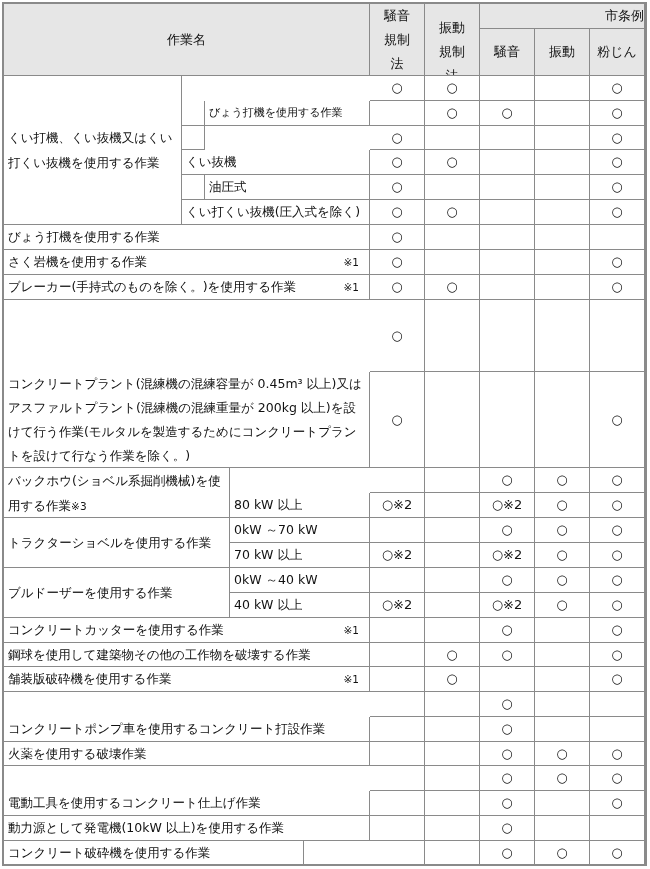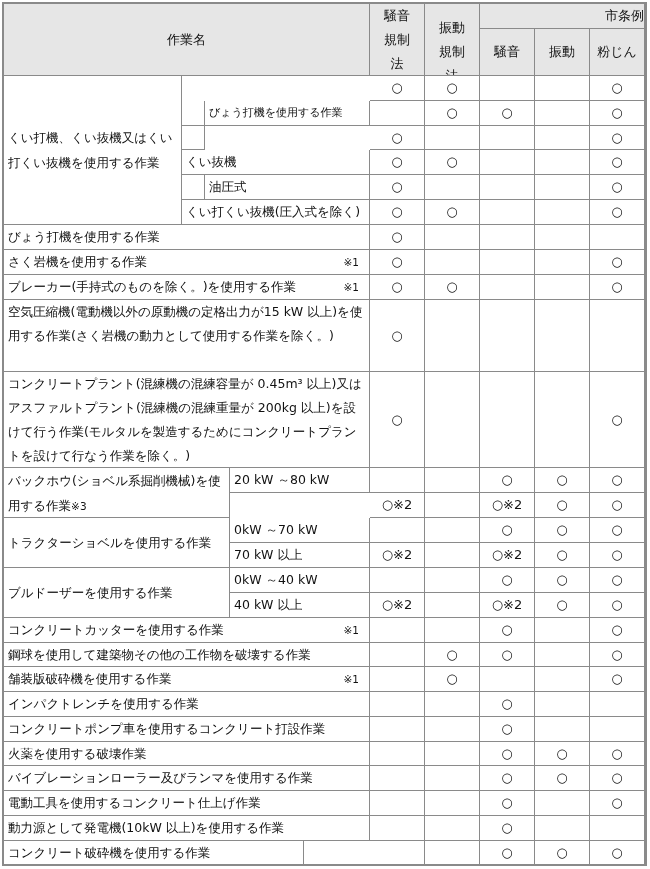--- a/index.html
+++ b/index.html
@@ -74,39 +74,38 @@
     <div class="cell c mark" style="left: 421px; top: 246px; width: 55px; height: 25px; line-height: 24px;"></div>
     <div class="cell c mark" style="left: 476px; top: 246px; width: 55px; height: 25px; line-height: 24px;"></div>
     <div class="cell c mark" style="left: 531px; top: 246px; width: 55px; height: 25px; line-height: 24px;"></div>
     <div class="cell c mark" style="left: 586px; top: 246px; width: 55px; height: 25px; line-height: 24px;">○</div>
     <div class="cell l" style="left: 0px; top: 271px; width: 366px; height: 25px; line-height: 24px;">ブレーカー(手持式のものを除く。)を使用する作業<span class="note">※1</span></div>
     <div class="cell c mark" style="left: 366px; top: 271px; width: 55px; height: 25px; line-height: 24px;">○</div>
     <div class="cell c mark" style="left: 421px; top: 271px; width: 55px; height: 25px; line-height: 24px;">○</div>
     <div class="cell c mark" style="left: 476px; top: 271px; width: 55px; height: 25px; line-height: 24px;"></div>
     <div class="cell c mark" style="left: 531px; top: 271px; width: 55px; height: 25px; line-height: 24px;"></div>
     <div class="cell c mark" style="left: 586px; top: 271px; width: 55px; height: 25px; line-height: 24px;">○</div>
-    <div class="cell ml" style="left: 0px; top: 296px; width: 366px; height: 72px; line-height: 24px;">空気圧縮機(電動機以外の原動機の定格出力が15 kW 以上)を使用する作業(さく岩機の動力として使用する作業を除く。)</div>
     <div class="cell c mark" style="left: 366px; top: 296px; width: 55px; height: 72px; line-height: 71px;">○</div>
     <div class="cell c mark" style="left: 421px; top: 296px; width: 55px; height: 72px; line-height: 71px;"></div>
     <div class="cell c mark" style="left: 476px; top: 296px; width: 55px; height: 72px; line-height: 71px;"></div>
     <div class="cell c mark" style="left: 531px; top: 296px; width: 55px; height: 72px; line-height: 71px;"></div>
     <div class="cell c mark" style="left: 586px; top: 296px; width: 55px; height: 72px; line-height: 71px;"></div>
     <div class="cell ml" style="left: 0px; top: 368px; width: 366px; height: 96px; line-height: 24px;">コンクリートプラント(混練機の混練容量が 0.45m³ 以上)又はアスファルトプラント(混練機の混練重量が 200kg 以上)を設けて行う作業(モルタルを製造するためにコンクリートプラントを設けて行なう作業を除く。)</div>
     <div class="cell c mark" style="left: 366px; top: 368px; width: 55px; height: 96px; line-height: 95px;">○</div>
     <div class="cell c mark" style="left: 421px; top: 368px; width: 55px; height: 96px; line-height: 95px;"></div>
     <div class="cell c mark" style="left: 476px; top: 368px; width: 55px; height: 96px; line-height: 95px;"></div>
     <div class="cell c mark" style="left: 531px; top: 368px; width: 55px; height: 96px; line-height: 95px;"></div>
     <div class="cell c mark" style="left: 586px; top: 368px; width: 55px; height: 96px; line-height: 95px;">○</div>
     <div class="cell ml" style="left: 0px; top: 464px; width: 226px; height: 50px; line-height: 25px;"><span>バックホウ(ショベル系掘削機械)を使用する作業</span><span class="sup">※3</span></div>
-    <div class="cell l" style="left: 226px; top: 464px; width: 140px; height: 25px; line-height: 24px;">20 kW ～80 kW</div>
     <div class="cell c mark" style="left: 366px; top: 464px; width: 55px; height: 25px; line-height: 24px;"></div>
     <div class="cell c mark" style="left: 421px; top: 464px; width: 55px; height: 25px; line-height: 24px;"></div>
     <div class="cell c mark" style="left: 476px; top: 464px; width: 55px; height: 25px; line-height: 24px;">○</div>
     <div class="cell c mark" style="left: 531px; top: 464px; width: 55px; height: 25px; line-height: 24px;">○</div>
     <div class="cell c mark" style="left: 586px; top: 464px; width: 55px; height: 25px; line-height: 24px;">○</div>
+    <div class="cell l" style="left: 226px; top: 489px; width: 140px; height: 25px; line-height: 24px;">80 kW 以上</div>
     <div class="cell c mark" style="left: 366px; top: 489px; width: 55px; height: 25px; line-height: 24px;">○※2</div>
     <div class="cell c mark" style="left: 421px; top: 489px; width: 55px; height: 25px; line-height: 24px;"></div>
     <div class="cell c mark" style="left: 476px; top: 489px; width: 55px; height: 25px; line-height: 24px;">○※2</div>
     <div class="cell c mark" style="left: 531px; top: 489px; width: 55px; height: 25px; line-height: 24px;">○</div>
     <div class="cell c mark" style="left: 586px; top: 489px; width: 55px; height: 25px; line-height: 24px;">○</div>
     <div class="cell ml" style="left: 0px; top: 514px; width: 226px; height: 50px; line-height: 49px; white-space: nowrap;"><span>トラクターショベルを使用する作業</span></div>
     <div class="cell l" style="left: 226px; top: 514px; width: 140px; height: 25px; line-height: 24px;">0kW ～70 kW</div>
     <div class="cell c mark" style="left: 366px; top: 514px; width: 55px; height: 25px; line-height: 24px;"></div>
     <div class="cell c mark" style="left: 421px; top: 514px; width: 55px; height: 25px; line-height: 24px;"></div>
     <div class="cell c mark" style="left: 476px; top: 514px; width: 55px; height: 25px; line-height: 24px;">○</div>
@@ -142,39 +141,37 @@
     <div class="cell c mark" style="left: 421px; top: 639px; width: 55px; height: 24px; line-height: 23px;">○</div>
     <div class="cell c mark" style="left: 476px; top: 639px; width: 55px; height: 24px; line-height: 23px;">○</div>
     <div class="cell c mark" style="left: 531px; top: 639px; width: 55px; height: 24px; line-height: 23px;"></div>
     <div class="cell c mark" style="left: 586px; top: 639px; width: 55px; height: 24px; line-height: 23px;">○</div>
     <div class="cell l" style="left: 0px; top: 663px; width: 366px; height: 25px; line-height: 24px;">舗装版破砕機を使用する作業<span class="note">※1</span></div>
     <div class="cell c mark" style="left: 366px; top: 663px; width: 55px; height: 25px; line-height: 24px;"></div>
     <div class="cell c mark" style="left: 421px; top: 663px; width: 55px; height: 25px; line-height: 24px;">○</div>
     <div class="cell c mark" style="left: 476px; top: 663px; width: 55px; height: 25px; line-height: 24px;"></div>
     <div class="cell c mark" style="left: 531px; top: 663px; width: 55px; height: 25px; line-height: 24px;"></div>
     <div class="cell c mark" style="left: 586px; top: 663px; width: 55px; height: 25px; line-height: 24px;">○</div>
-    <div class="cell l" style="left: 0px; top: 688px; width: 366px; height: 25px; line-height: 24px;">インパクトレンチを使用する作業</div>
     <div class="cell c mark" style="left: 366px; top: 688px; width: 55px; height: 25px; line-height: 24px;"></div>
     <div class="cell c mark" style="left: 421px; top: 688px; width: 55px; height: 25px; line-height: 24px;"></div>
     <div class="cell c mark" style="left: 476px; top: 688px; width: 55px; height: 25px; line-height: 24px;">○</div>
     <div class="cell c mark" style="left: 531px; top: 688px; width: 55px; height: 25px; line-height: 24px;"></div>
     <div class="cell c mark" style="left: 586px; top: 688px; width: 55px; height: 25px; line-height: 24px;"></div>
     <div class="cell l" style="left: 0px; top: 713px; width: 366px; height: 25px; line-height: 24px;">コンクリートポンプ車を使用するコンクリート打設作業</div>
     <div class="cell c mark" style="left: 366px; top: 713px; width: 55px; height: 25px; line-height: 24px;"></div>
     <div class="cell c mark" style="left: 421px; top: 713px; width: 55px; height: 25px; line-height: 24px;"></div>
     <div class="cell c mark" style="left: 476px; top: 713px; width: 55px; height: 25px; line-height: 24px;">○</div>
     <div class="cell c mark" style="left: 531px; top: 713px; width: 55px; height: 25px; line-height: 24px;"></div>
     <div class="cell c mark" style="left: 586px; top: 713px; width: 55px; height: 25px; line-height: 24px;"></div>
     <div class="cell l" style="left: 0px; top: 738px; width: 366px; height: 24px; line-height: 23px;">火薬を使用する破壊作業</div>
     <div class="cell c mark" style="left: 366px; top: 738px; width: 55px; height: 24px; line-height: 23px;"></div>
     <div class="cell c mark" style="left: 421px; top: 738px; width: 55px; height: 24px; line-height: 23px;"></div>
     <div class="cell c mark" style="left: 476px; top: 738px; width: 55px; height: 24px; line-height: 23px;">○</div>
     <div class="cell c mark" style="left: 531px; top: 738px; width: 55px; height: 24px; line-height: 23px;">○</div>
     <div class="cell c mark" style="left: 586px; top: 738px; width: 55px; height: 24px; line-height: 23px;">○</div>
-    <div class="cell l" style="left: 0px; top: 762px; width: 366px; height: 25px; line-height: 24px;">バイブレーションローラー及びランマを使用する作業</div>
     <div class="cell c mark" style="left: 366px; top: 762px; width: 55px; height: 25px; line-height: 24px;"></div>
     <div class="cell c mark" style="left: 421px; top: 762px; width: 55px; height: 25px; line-height: 24px;"></div>
     <div class="cell c mark" style="left: 476px; top: 762px; width: 55px; height: 25px; line-height: 24px;">○</div>
     <div class="cell c mark" style="left: 531px; top: 762px; width: 55px; height: 25px; line-height: 24px;">○</div>
     <div class="cell c mark" style="left: 586px; top: 762px; width: 55px; height: 25px; line-height: 24px;">○</div>
     <div class="cell l" style="left: 0px; top: 787px; width: 366px; height: 25px; line-height: 24px;">電動工具を使用するコンクリート仕上げ作業</div>
     <div class="cell c mark" style="left: 366px; top: 787px; width: 55px; height: 25px; line-height: 24px;"></div>
     <div class="cell c mark" style="left: 421px; top: 787px; width: 55px; height: 25px; line-height: 24px;"></div>
     <div class="cell c mark" style="left: 476px; top: 787px; width: 55px; height: 25px; line-height: 24px;">○</div>
     <div class="cell c mark" style="left: 531px; top: 787px; width: 55px; height: 25px; line-height: 24px;"></div>

